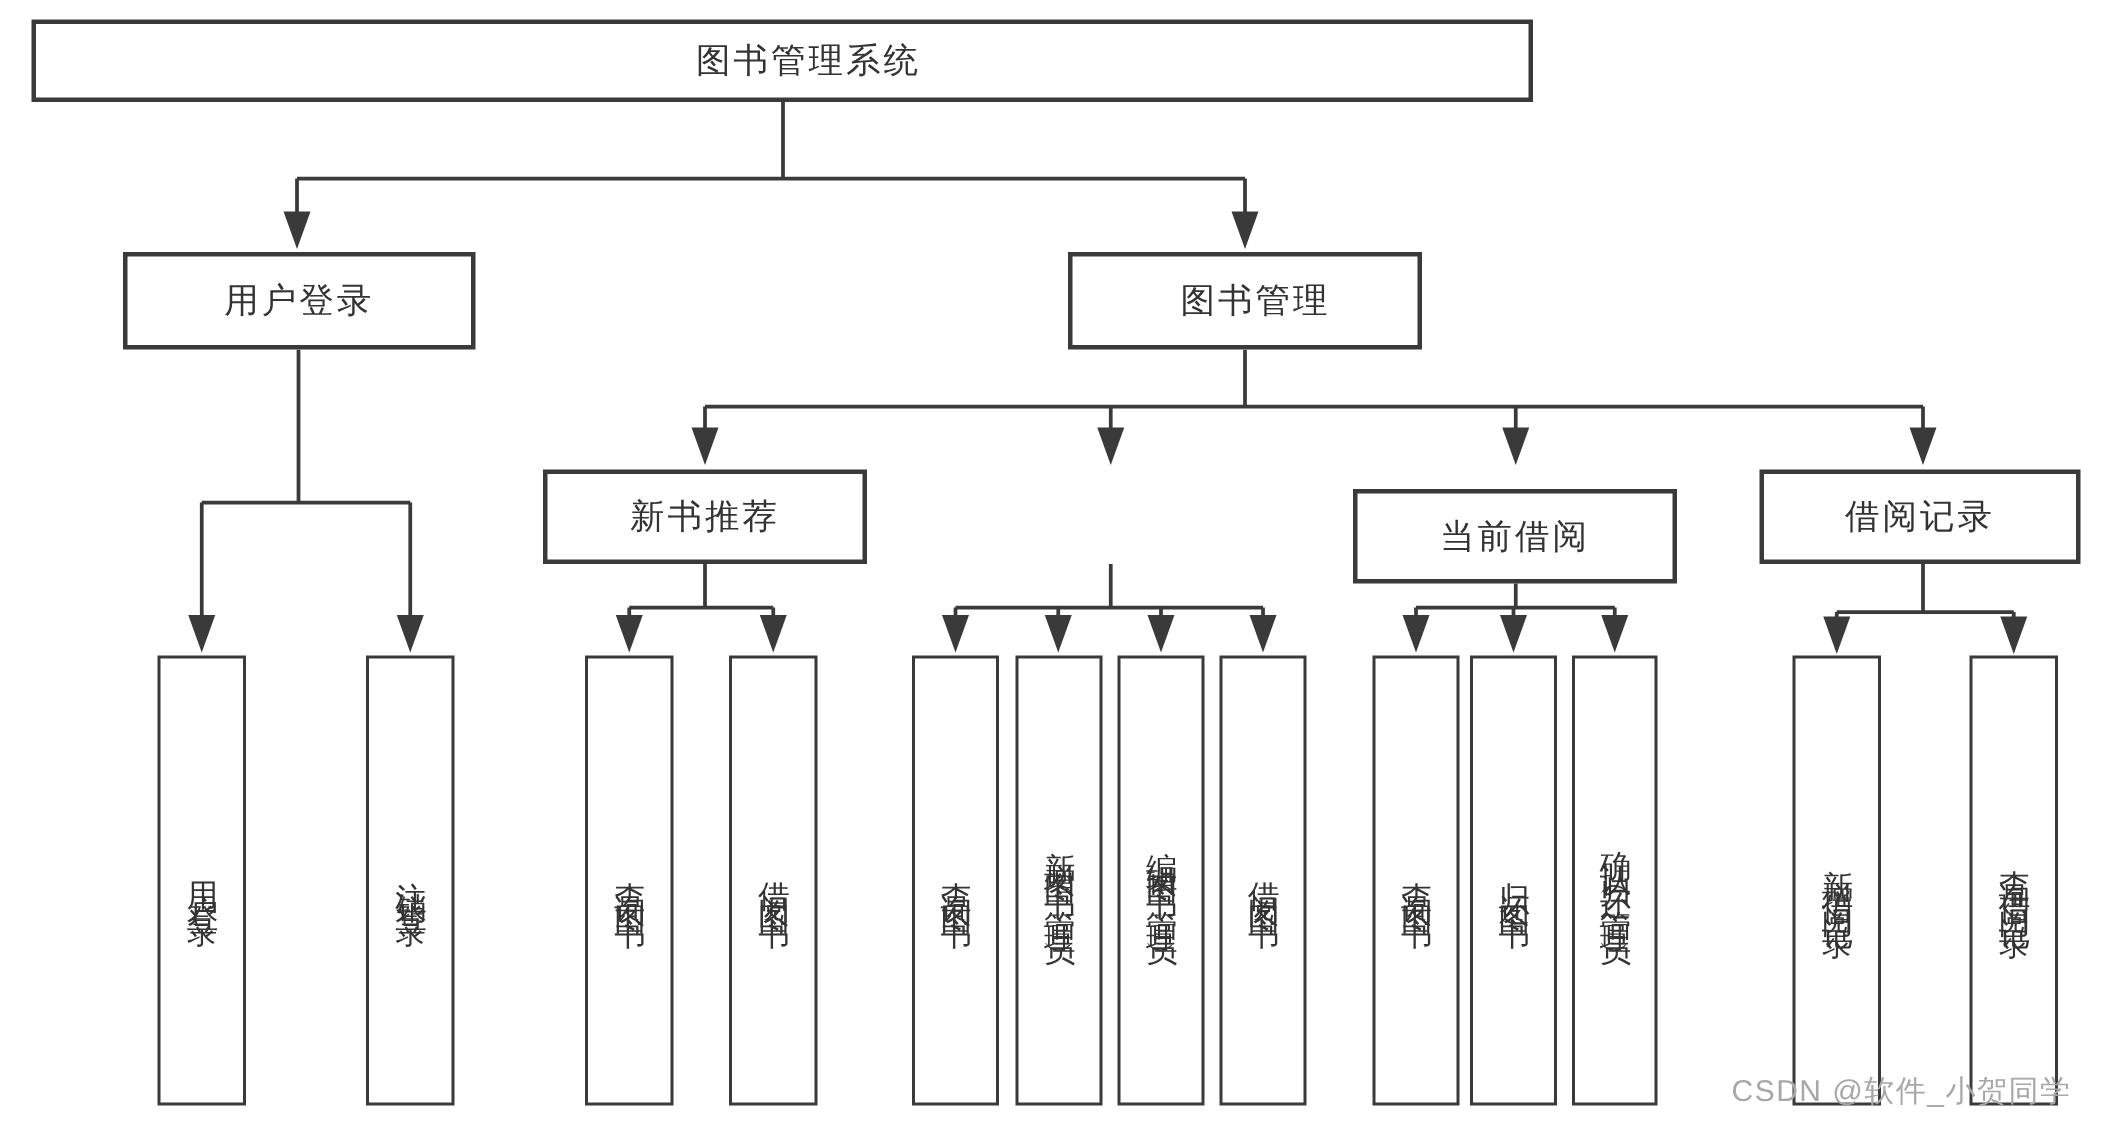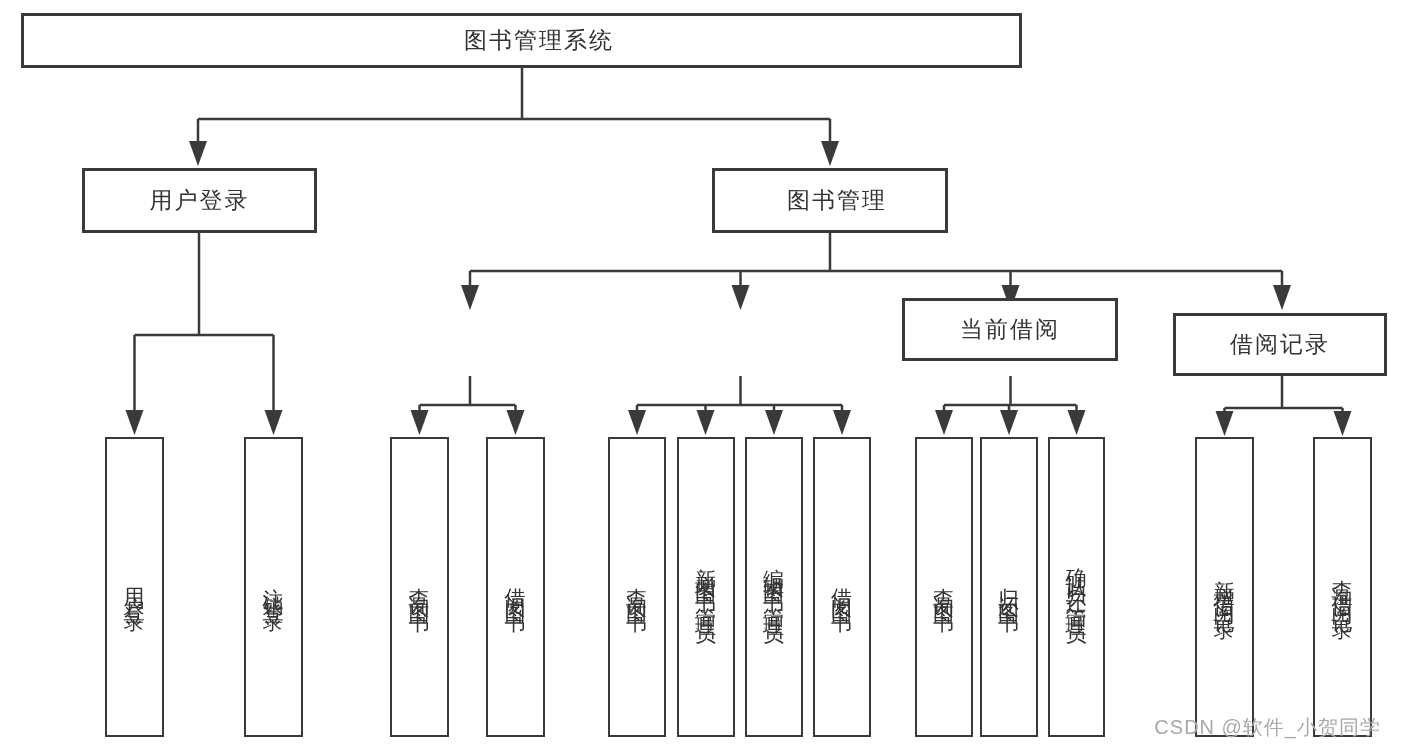--- a/index.html
+++ b/index.html
@@ -136,21 +136,24 @@
     <span class="lbl">图书管理系统</span>
   </div>
 
   <div class="box h" style="left:82px; top:168px; width:235px; height:65px;">
     <span class="lbl">用户登录</span>
   </div>
   <div class="box h" style="left:712px; top:168px; width:236px; height:65px;padding-left:14px;">
     <span class="lbl">图书管理</span>
   </div>
 
-  <div class="box h" style="left:902px; top:298px; width:216px; height:63px;">
+  <div class="box h" style="left:362px; top:313px; width:216px; height:63px;">
+    <span class="lbl">新书推荐</span>
+  </div>
+  <div class="box h" style="left:902px; top:326px; width:216px; height:63px;">
     <span class="lbl">当前借阅</span>
   </div>
   <div class="box h" style="left:1173px; top:313px; width:214px; height:63px;">
     <span class="lbl">借阅记录</span>
   </div>
 
   <div class="box v" style="left:105px; width:59px;">
     <span class="vlbl">用户登录</span>
   </div>
   <div class="box v" style="left:244px; width:59px;">

